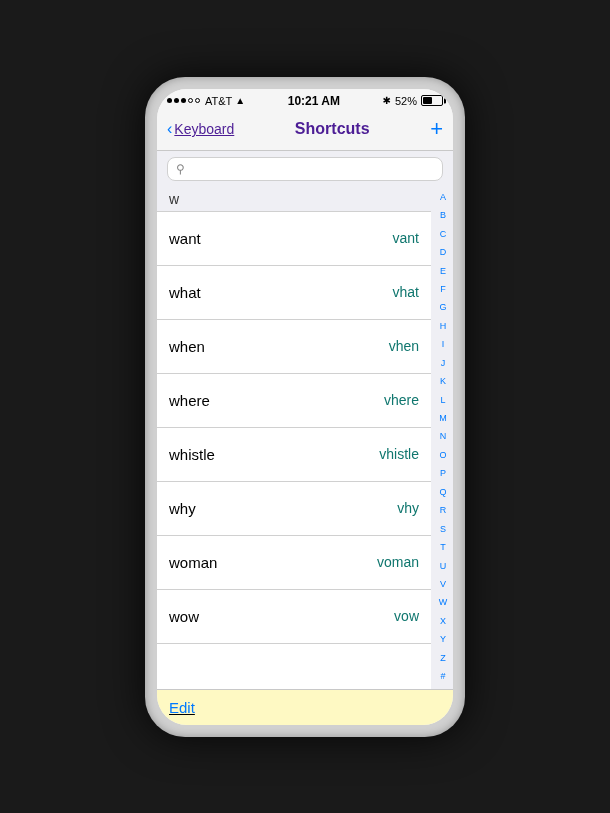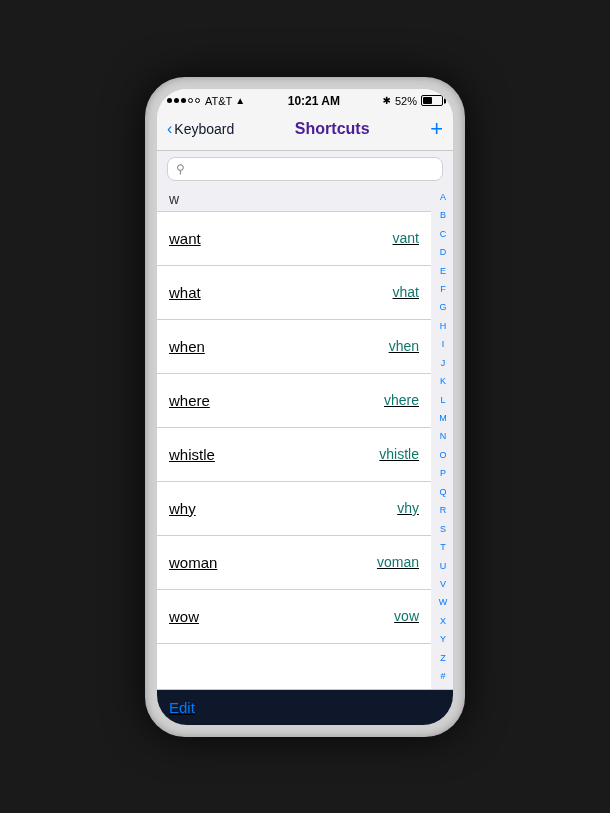--- a/index.html
+++ b/index.html
@@ -157,22 +157,23 @@
       cursor: pointer;
     }
 
     .back-arrow {
       font-size: 16px;
       margin-right: 2px;
       color: #007aff;
     }
 
     .back-label {
-      color: #0f172a;
+      color: #4c1d95;
       font-size: 14px;
+      text-decoration: underline;
     }
 
     .nav-title {
       font-size: 16px;
       font-weight: 600;
       color: #4c1d95;
     }
 
     .add-button {
       color: #007aff;
@@ -237,21 +238,20 @@
     }
 
     .list-item {
       display: flex;
       align-items: center;
       justify-content: space-between;
       padding: 18px 12px;
       border-bottom: 1px solid #d0d0d0;
       background: #fff;
       min-height: 42px;
-      text-decoration: underline;
     }
 
     .item-phrase {
       font-size: 15px;
       color: #000;
     }
 
     .item-shortcut {
       font-size: 14px;
       color: #0f766e;
@@ -273,21 +273,21 @@
 
     .alpha-letter {
       font-size: 9px;
       color: #007aff;
       line-height: 1.1;
       cursor: pointer;
     }
 
     
     .edit-bar {
-      background: #0f172a;
+      background: #fef9c3;
       border-top: 1px solid #c8c8c8;
       padding: 6px 12px;
       flex-shrink: 0;
       height: 36px;
       display: flex;
       align-items: center;
       text-decoration: underline;
     }
 
     .edit-button {

